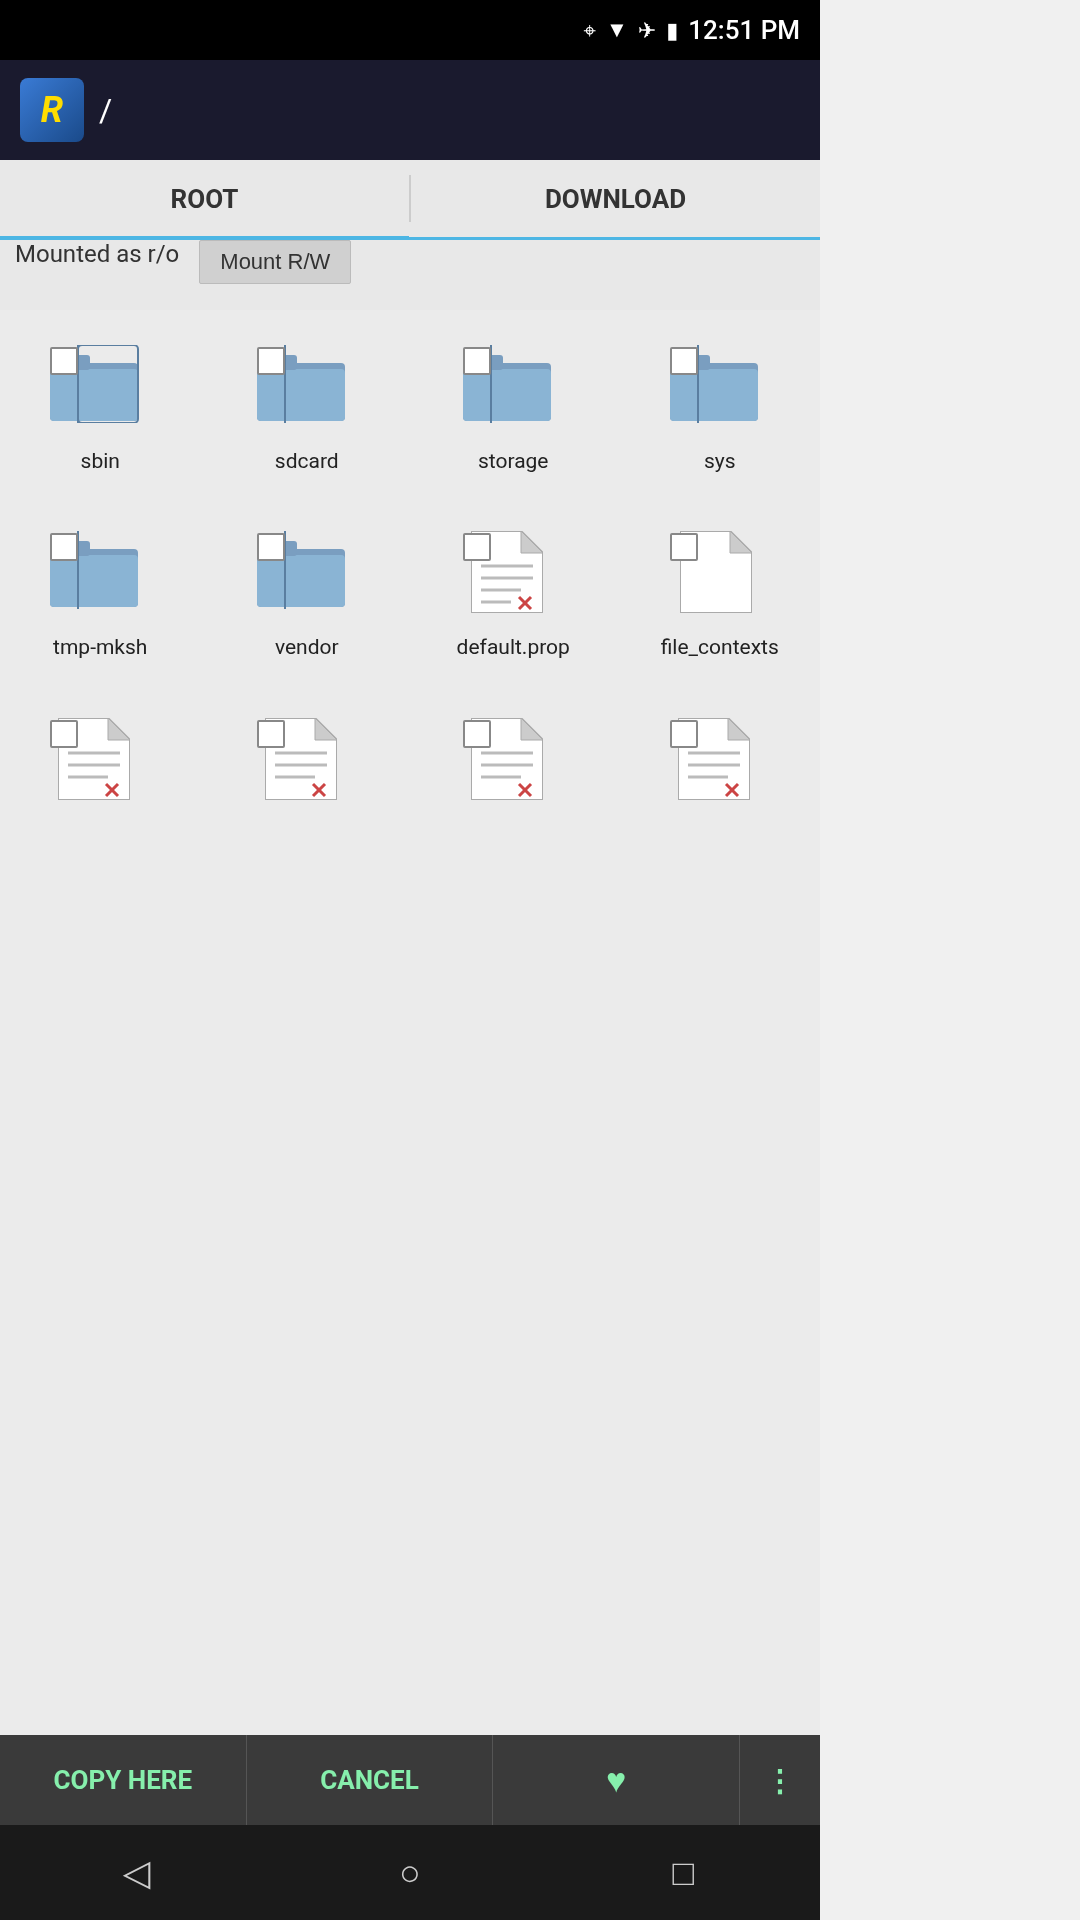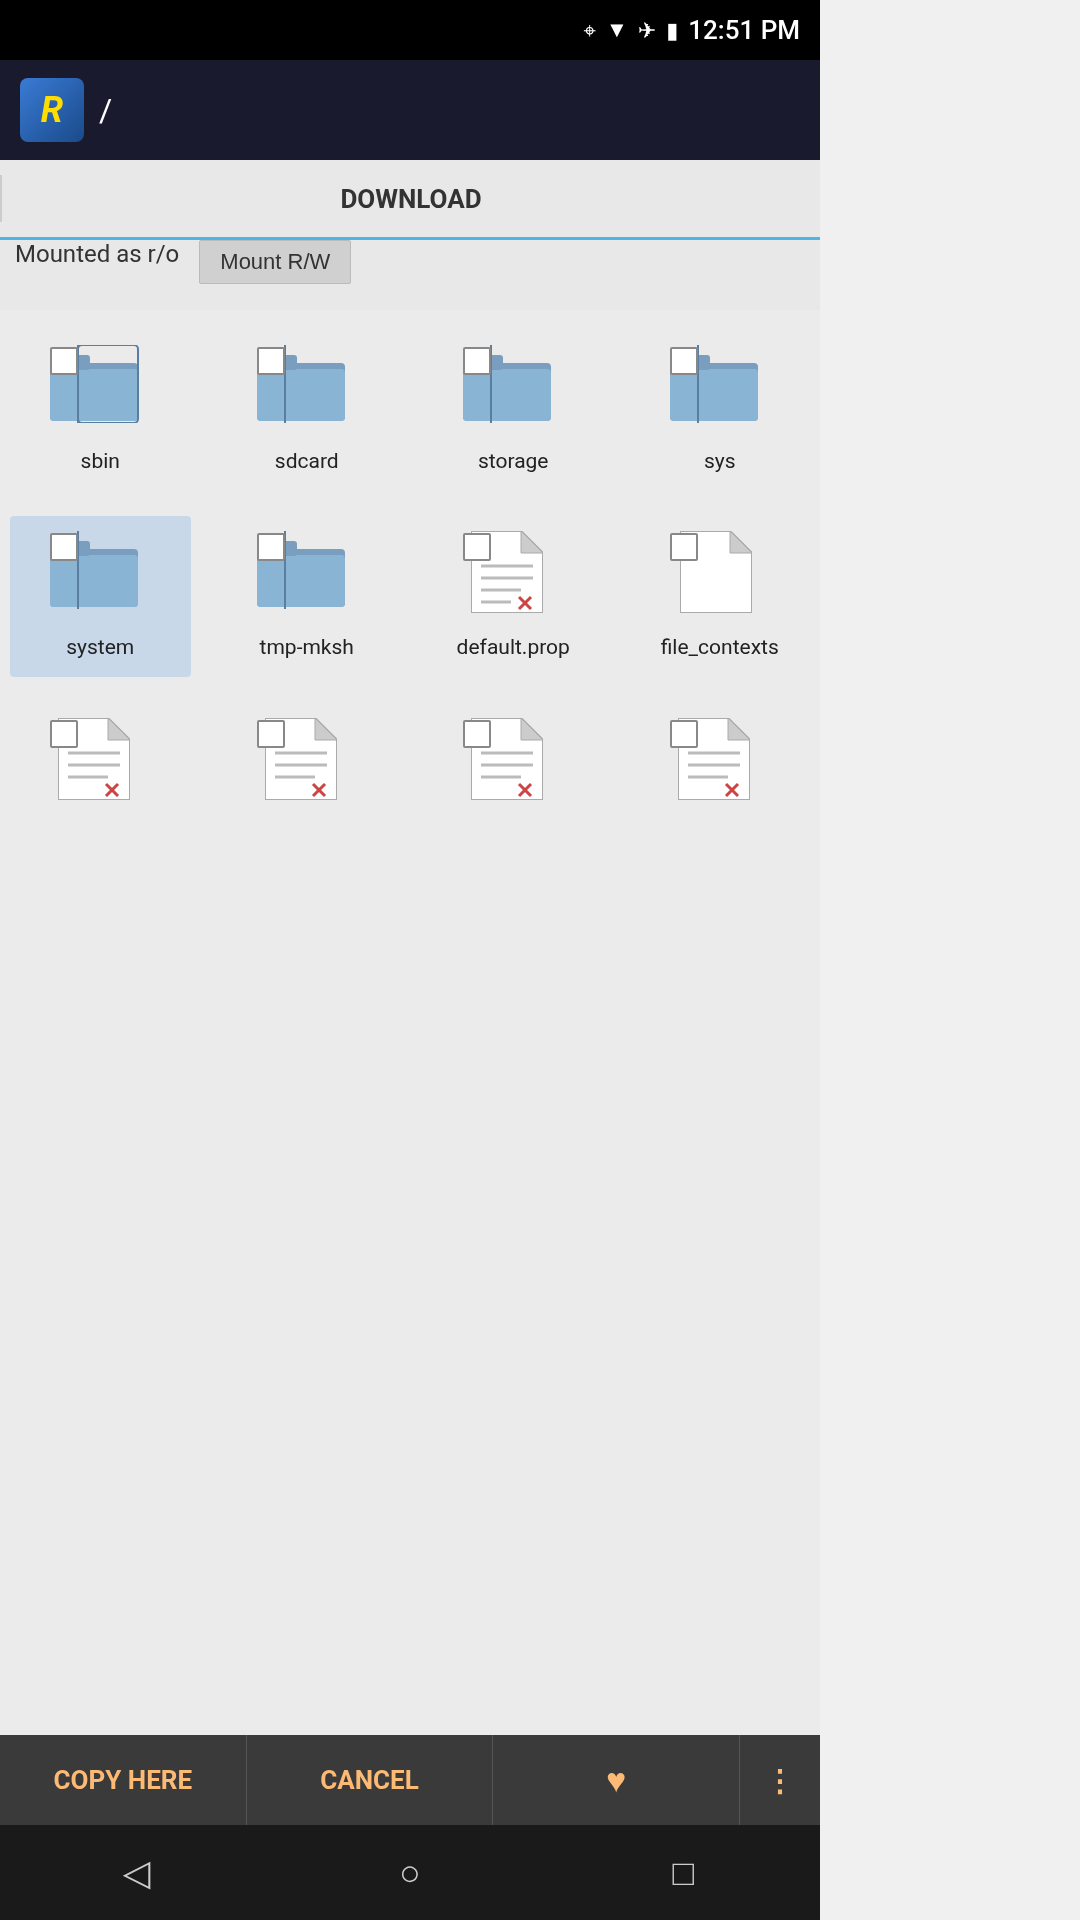--- a/index.html
+++ b/index.html
@@ -186,21 +186,21 @@
       align-items: center;
     }
     .toolbar-btn {
       flex: 1;
       height: 100%;
       display: flex;
       align-items: center;
       justify-content: center;
       font-size: 26px;
       font-weight: bold;
-      color: #fdba74;
+      color: #86efac;
       cursor: pointer;
       border-right: 1px solid #555;
     }
     .toolbar-btn:last-child {
       border-right: none;
     }
     .toolbar-btn.heart {
       font-size: 34px;
     }
     .toolbar-btn.menu {
@@ -268,20 +268,23 @@
     <span class="status-time">12:51 PM</span>
   </div>
 </div>
 
 <div class="title-bar">
   <div class="app-icon">R</div>
   <span class="path-text">/</span>
 </div>
 
 <div class="tabs">
+  <div class="tab active">
+    <span>ROOT</span>
+  </div>
   <div class="tab-divider"></div>
   <div class="tab">
     <span>DOWNLOAD</span>
   </div>
 </div>
 
 <div class="mount-bar">
   <span class="mount-label">Mounted as r/o</span>
   <button class="mount-button">Mount R/W</button>
 </div>
@@ -335,46 +338,46 @@
         <svg class="svg-folder" viewBox="0 0 90 78">
           <rect x="0" y="18" width="88" height="58" rx="4" fill="#7a9ec0"></rect>
           <rect x="0" y="24" width="88" height="52" rx="4" fill="#8ab4d4"></rect>
           <rect x="0" y="10" width="40" height="15" rx="3" fill="#7a9ec0"></rect>
           <line x1="28" y1="0" x2="28" y2="78" stroke="#5a7ea0" stroke-width="2"></line>
         </svg>
       </div>
       <span class="file-name">sys</span>
     </div>
 
-    <div class="file-item selected">
-      <div class="file-icon-wrapper">
-        <div class="checkbox"></div>
-        <svg class="svg-folder" viewBox="0 0 90 78">
-          <rect x="0" y="18" width="88" height="58" rx="4" fill="#7a9ec0"></rect>
-          <rect x="0" y="24" width="88" height="52" rx="4" fill="#8ab4d4"></rect>
-          <rect x="0" y="10" width="40" height="15" rx="3" fill="#7a9ec0"></rect>
-          <line x1="28" y1="0" x2="28" y2="78" stroke="#5a7ea0" stroke-width="2"></line>
-        </svg>
-      </div>
-      <span class="file-name">system</span>
-    </div>
 
     <div class="file-item">
       <div class="file-icon-wrapper">
         <div class="checkbox"></div>
         <svg class="svg-folder" viewBox="0 0 90 78">
           <rect x="0" y="18" width="88" height="58" rx="4" fill="#7a9ec0"></rect>
           <rect x="0" y="24" width="88" height="52" rx="4" fill="#8ab4d4"></rect>
           <rect x="0" y="10" width="40" height="15" rx="3" fill="#7a9ec0"></rect>
           <line x1="28" y1="0" x2="28" y2="78" stroke="#5a7ea0" stroke-width="2"></line>
         </svg>
       </div>
       <span class="file-name">tmp-mksh</span>
     </div>
 
+    <div class="file-item">
+      <div class="file-icon-wrapper">
+        <div class="checkbox"></div>
+        <svg class="svg-folder" viewBox="0 0 90 78">
+          <rect x="0" y="18" width="88" height="58" rx="4" fill="#7a9ec0"></rect>
+          <rect x="0" y="24" width="88" height="52" rx="4" fill="#8ab4d4"></rect>
+          <rect x="0" y="10" width="40" height="15" rx="3" fill="#7a9ec0"></rect>
+          <line x1="28" y1="0" x2="28" y2="78" stroke="#5a7ea0" stroke-width="2"></line>
+        </svg>
+      </div>
+      <span class="file-name">vendor</span>
+    </div>
 
 
     <div class="file-item">
       <div class="file-icon-wrapper">
         <div class="checkbox"></div>
         <svg class="svg-doc-lines" viewBox="0 0 72 82" style="margin-left:8px">
           <polygon points="0,0 50,0 72,22 72,82 0,82" fill="white" stroke="#aaa" stroke-width="2"></polygon>
           <polygon points="50,0 50,22 72,22" fill="#ccc" stroke="#aaa" stroke-width="1"></polygon>
           <line x1="10" y1="35" x2="62" y2="35" stroke="#bbb" stroke-width="3"></line>
           <line x1="10" y1="47" x2="62" y2="47" stroke="#bbb" stroke-width="3"></line>

